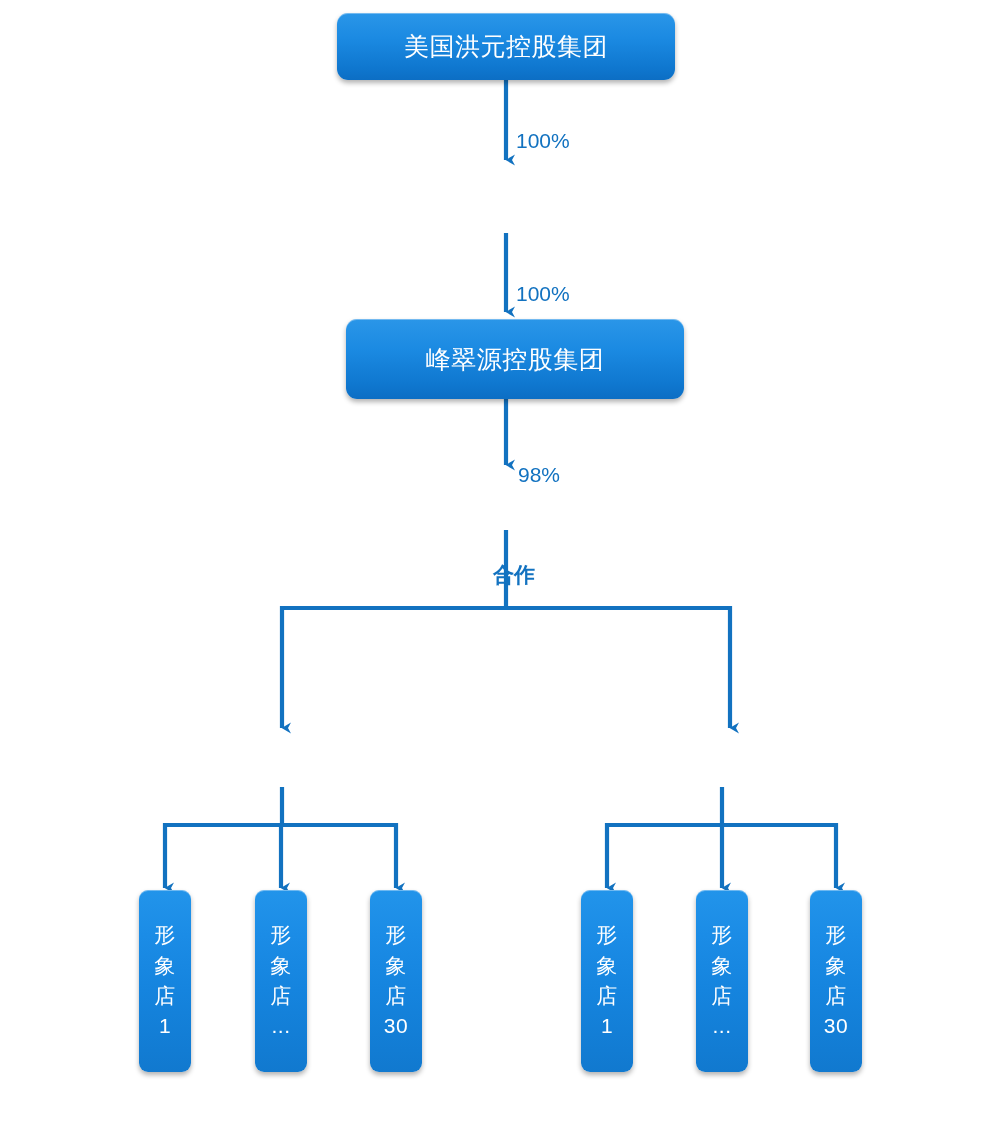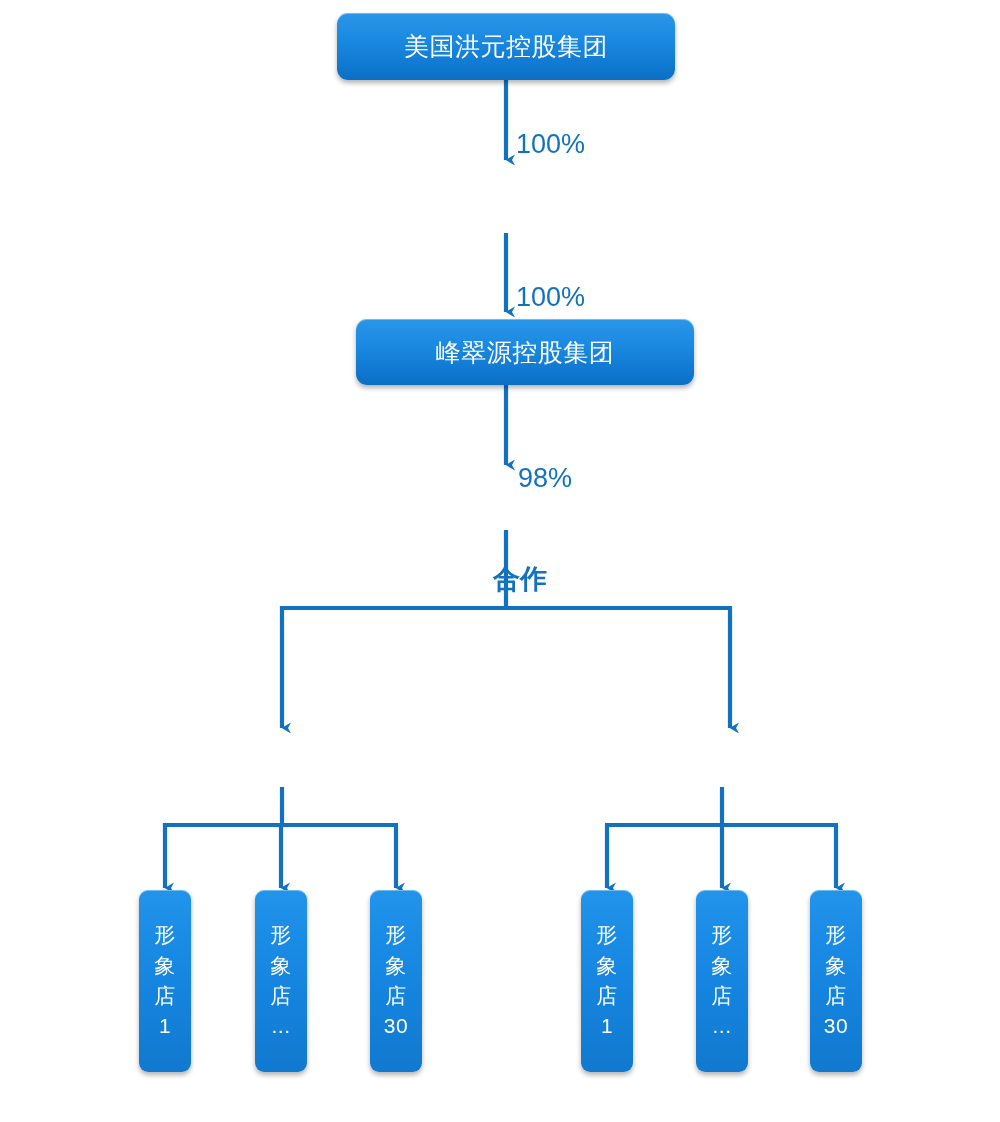--- a/index.html
+++ b/index.html
@@ -74,21 +74,21 @@
     display: block;
   }
   .store-node .suffix {
     display: block;
   }
 
   
   .edge-label {
     position: absolute;
     color: #1272c0;
-    font-size: 27px;
+    font-size: 21px;
     white-space: nowrap;
     z-index: 4;
   }
 </style>
 </head>
 <body>
 
 <div id="stage">
 
   <svg id="wires" viewBox="0 0 1000 1122" width="1000" height="1122" xmlns="http://www.w3.org/2000/svg">
@@ -125,21 +125,21 @@
       <line x1="722" y1="823" x2="722" y2="888" marker-end="url(#arw)"></line>
       <line x1="836" y1="823" x2="836" y2="888" marker-end="url(#arw)"></line>
     </g>
   </svg>
 
   <div class="node rect-node" style="left:337px; top:13px; width:338px; height:67px;">
     <span>美国洪元控股集团</span>
   </div>
 
 
-  <div class="node rect-node" style="left:356px; top:319px; width:338px; height:66px;">
+  <div class="node rect-node" style="left:346px; top:319px; width:338px; height:80px;">
     <span>峰翠源控股集团</span>
   </div>
 
 
   <div class="edge-label" style="left:516px; top:129px;">100%</div>
 
   <div class="edge-label" style="left:516px; top:282px;">100%</div>
 
   <div class="edge-label" style="left:518px; top:434px;margin-top:29px;">98%</div>
 

